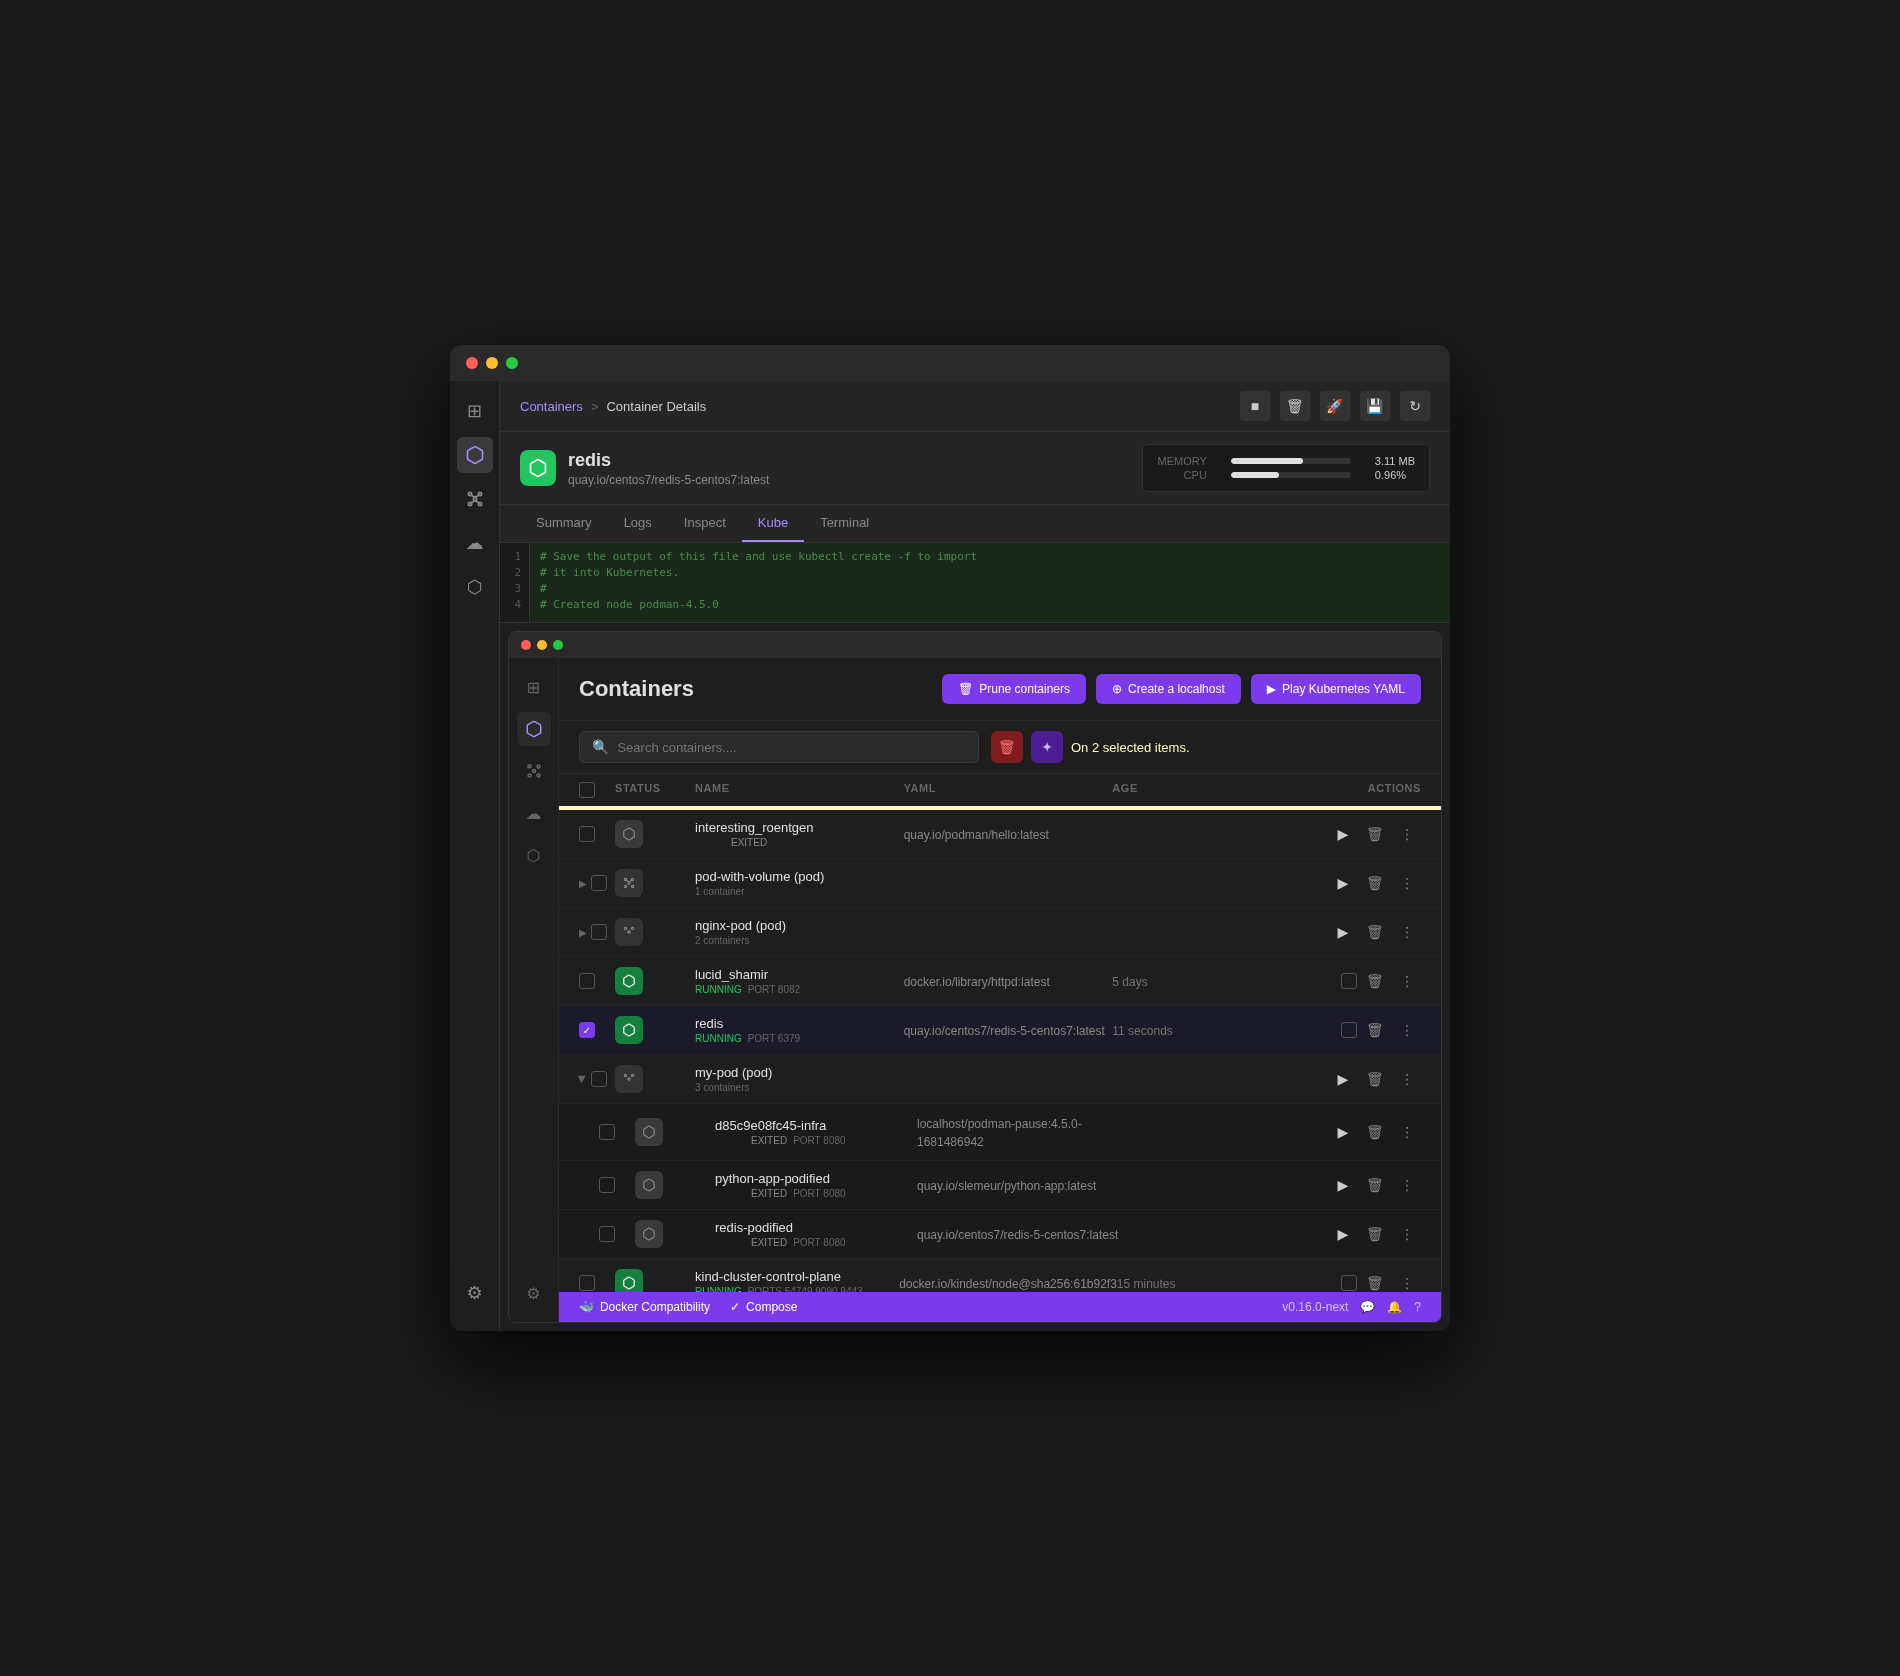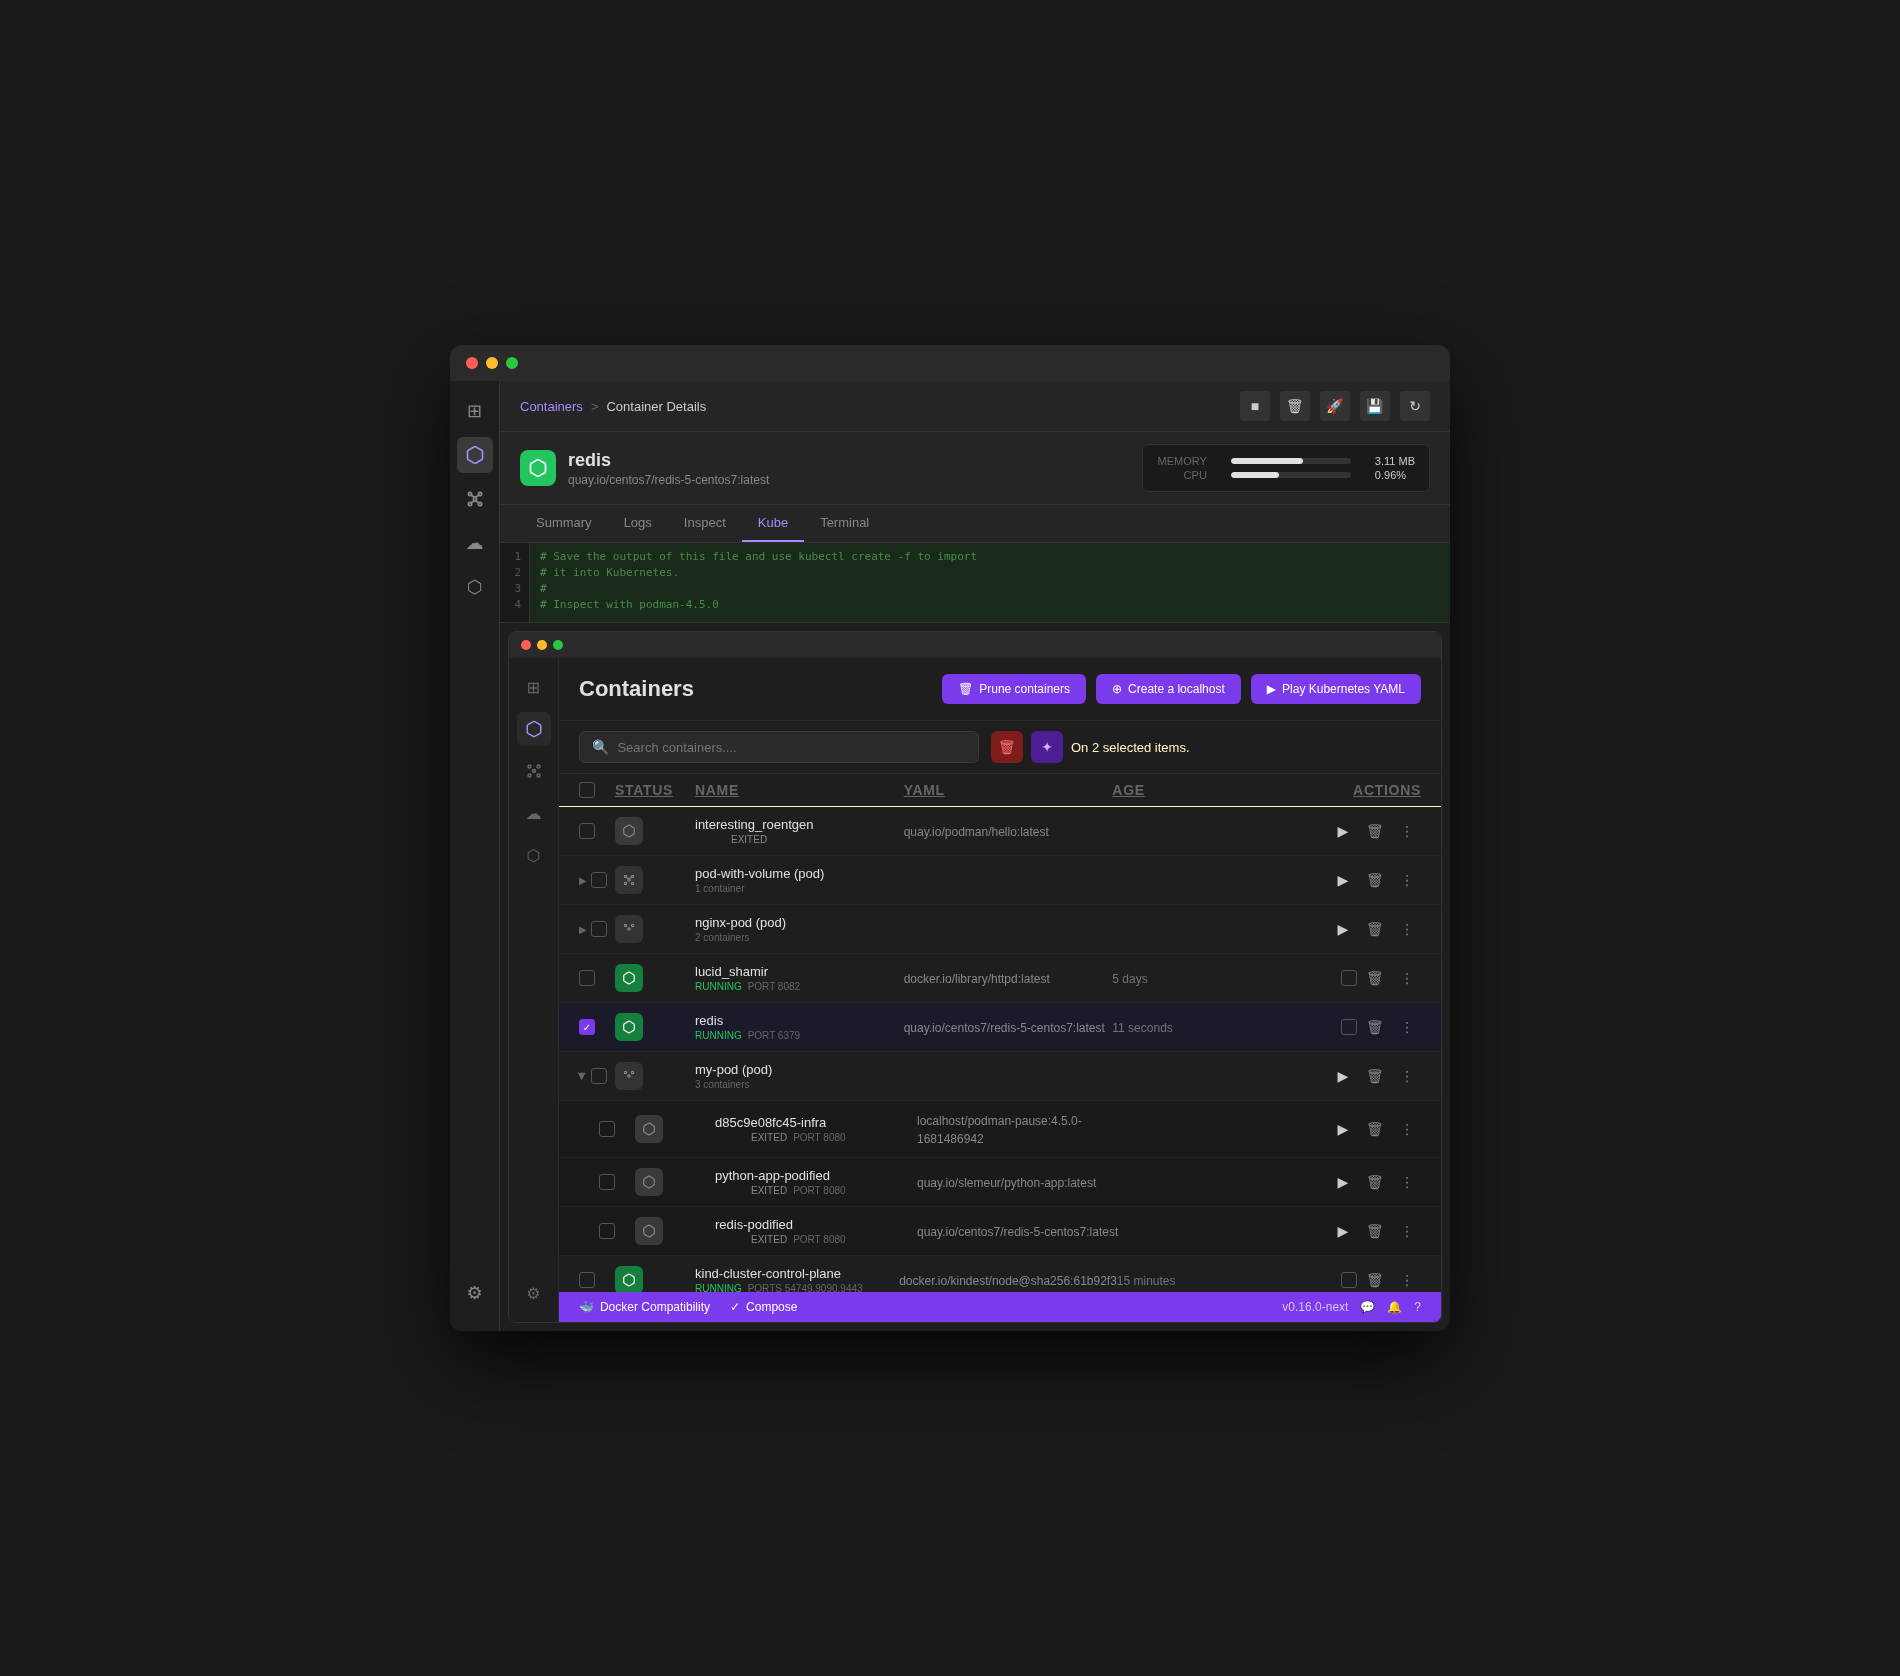--- a/index.html
+++ b/index.html
@@ -301,26 +301,25 @@
 
     
     .table-container {
       flex: 1;
       overflow-y: auto;
     }
     .table-header {
       display: grid;
       grid-template-columns: 36px 80px 1fr 1fr 1fr 100px;
       padding: 8px 20px;
-      font-size: 14px;
+      font-size: 11px;
       color: #666;
-      border-bottom: 1px solid #fef9c3;
+      border-bottom: 4px solid #fef9c3;
       font-weight: 600;
       letter-spacing: 0.05em;
-      text-decoration: underline;
     }
     .table-row {
       display: grid;
       grid-template-columns: 36px 80px 1fr 1fr 1fr 100px;
       padding: 10px 20px;
       border-bottom: 1px solid #252525;
       align-items: center;
     }
 
     .checkbox {
@@ -541,21 +540,21 @@
       </div>
 
       <div class="code-editor">
         <div class="line-numbers">
           1<br>2<br>3<br>4
         </div>
         <div class="code-content">
           <div class="code-comment"># Save the output of this file and use kubectl create -f to import</div>
           <div class="code-comment"># it into Kubernetes.</div>
           <div class="code-comment">#</div>
-          <div class="code-comment"># Inspect with podman-4.5.0</div>
+          <div class="code-comment"># Created node podman-4.5.0</div>
         </div>
       </div>
 
       <div class="inner-window">
         <div class="inner-title-bar">
           <div class="inner-tl inner-tl-red"></div>
           <div class="inner-tl inner-tl-yellow"></div>
           <div class="inner-tl inner-tl-green"></div>
         </div>
 

